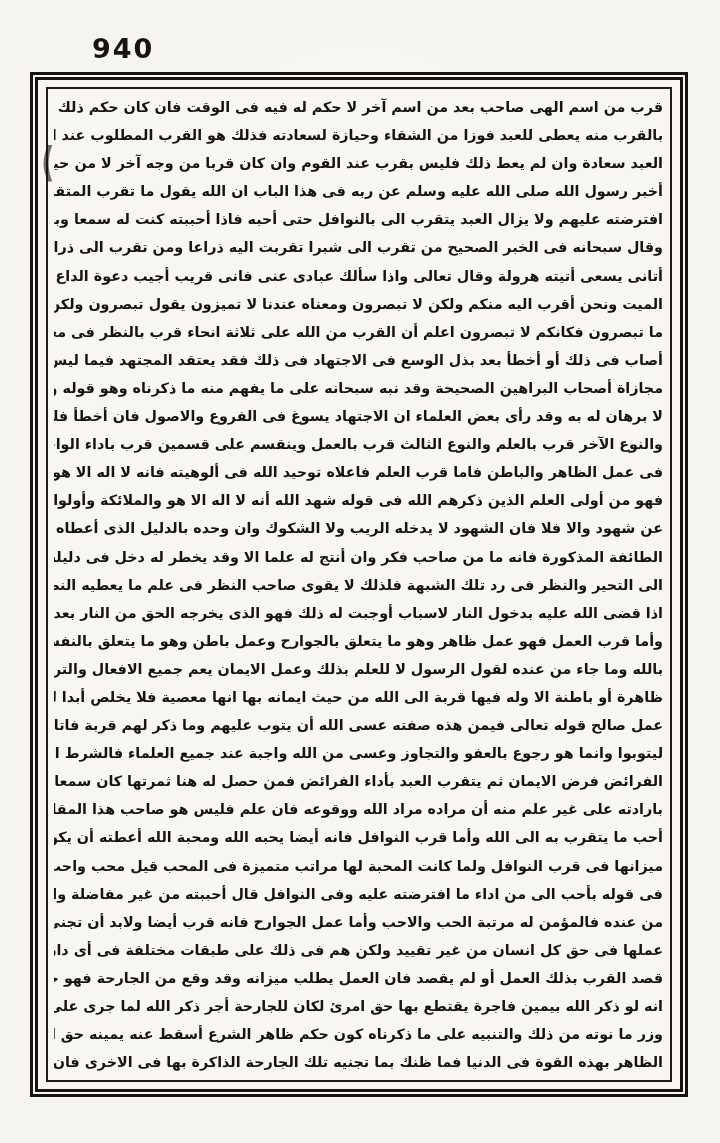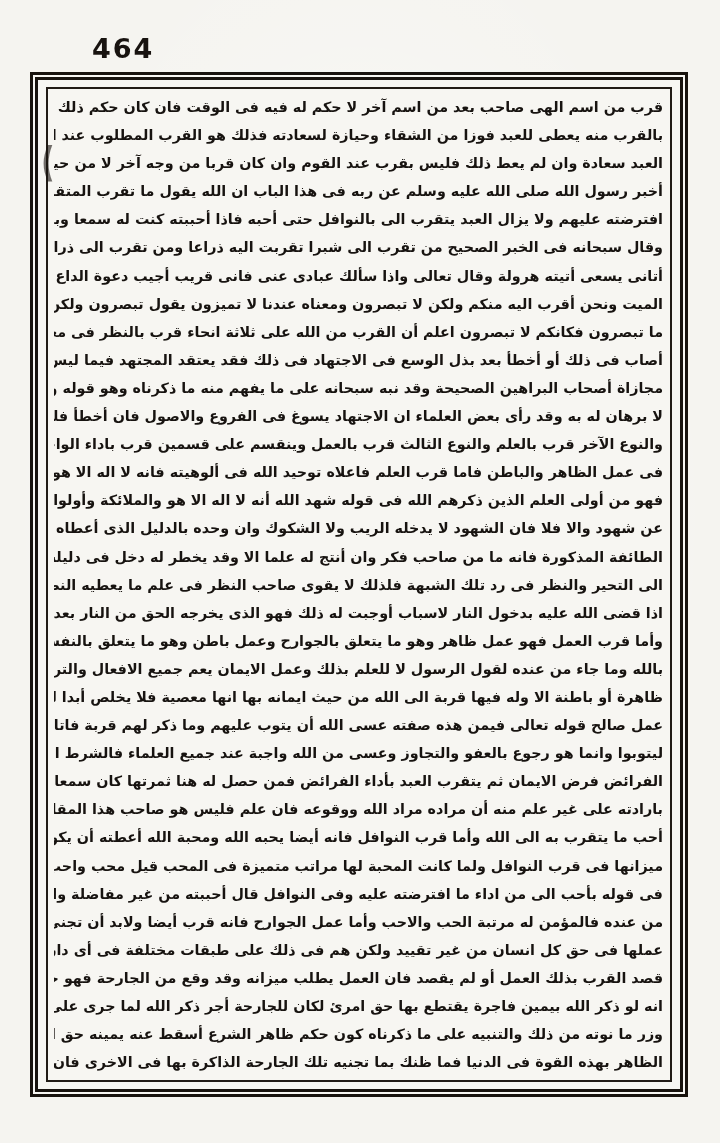--- a/index.html
+++ b/index.html
@@ -65,21 +65,21 @@
     font-weight: bold;
     color: rgba(24, 19, 14, 0.6);
     transform: scaleY(1.35);
   }
 </style>
 </head>
 <body>
 
 <div class="page">
 
-  <div class="page-number">464</div>
+  <div class="page-number">940</div>
 
   <div class="frame-outer">
     <div class="frame-inner">
       <div class="text-block" dir="rtl">
           <div class="text-line">قرب من اسم الهى صاحب بعد من اسم آخر لا حكم له فيه فى الوقت فان كان حكم ذلك الاسم الحاكم فى الوقت المتصف</div>
           <div class="text-line">بالقرب منه يعطى للعبد فوزا من الشقاء وحيازة لسعادته فذلك هو القرب المطلوب عند القوم وهو كل ما يعطى</div>
           <div class="text-line">العبد سعادة وان لم يعط ذلك فليس بقرب عند القوم وان كان قربا من وجه آخر لا من حيث ما وقع عليه الاصطلاح</div>
           <div class="text-line">أخبر رسول الله صلى الله عليه وسلم عن ربه فى هذا الباب ان الله يقول ما تقرب المتقربون باحب الى من اداء ما</div>
           <div class="text-line">افترضته عليهم ولا يزال العبد يتقرب الى بالنوافل حتى أحبه فاذا أحببته كنت له سمعا وبصرا ويدا ومؤيدا</div>
           <div class="text-line">وقال سبحانه فى الخبر الصحيح من تقرب الى شبرا تقربت اليه ذراعا ومن تقرب الى ذراعا تقربت منه باعا ومن</div>

